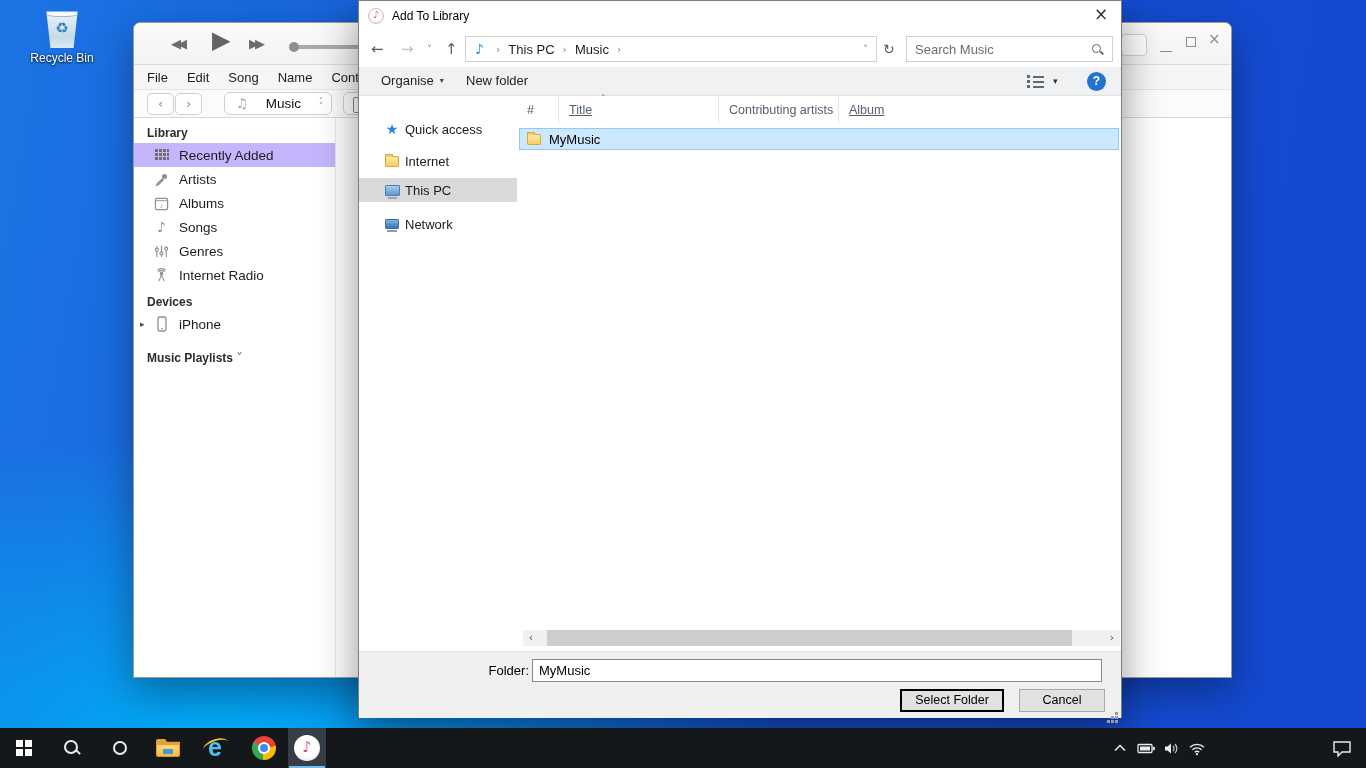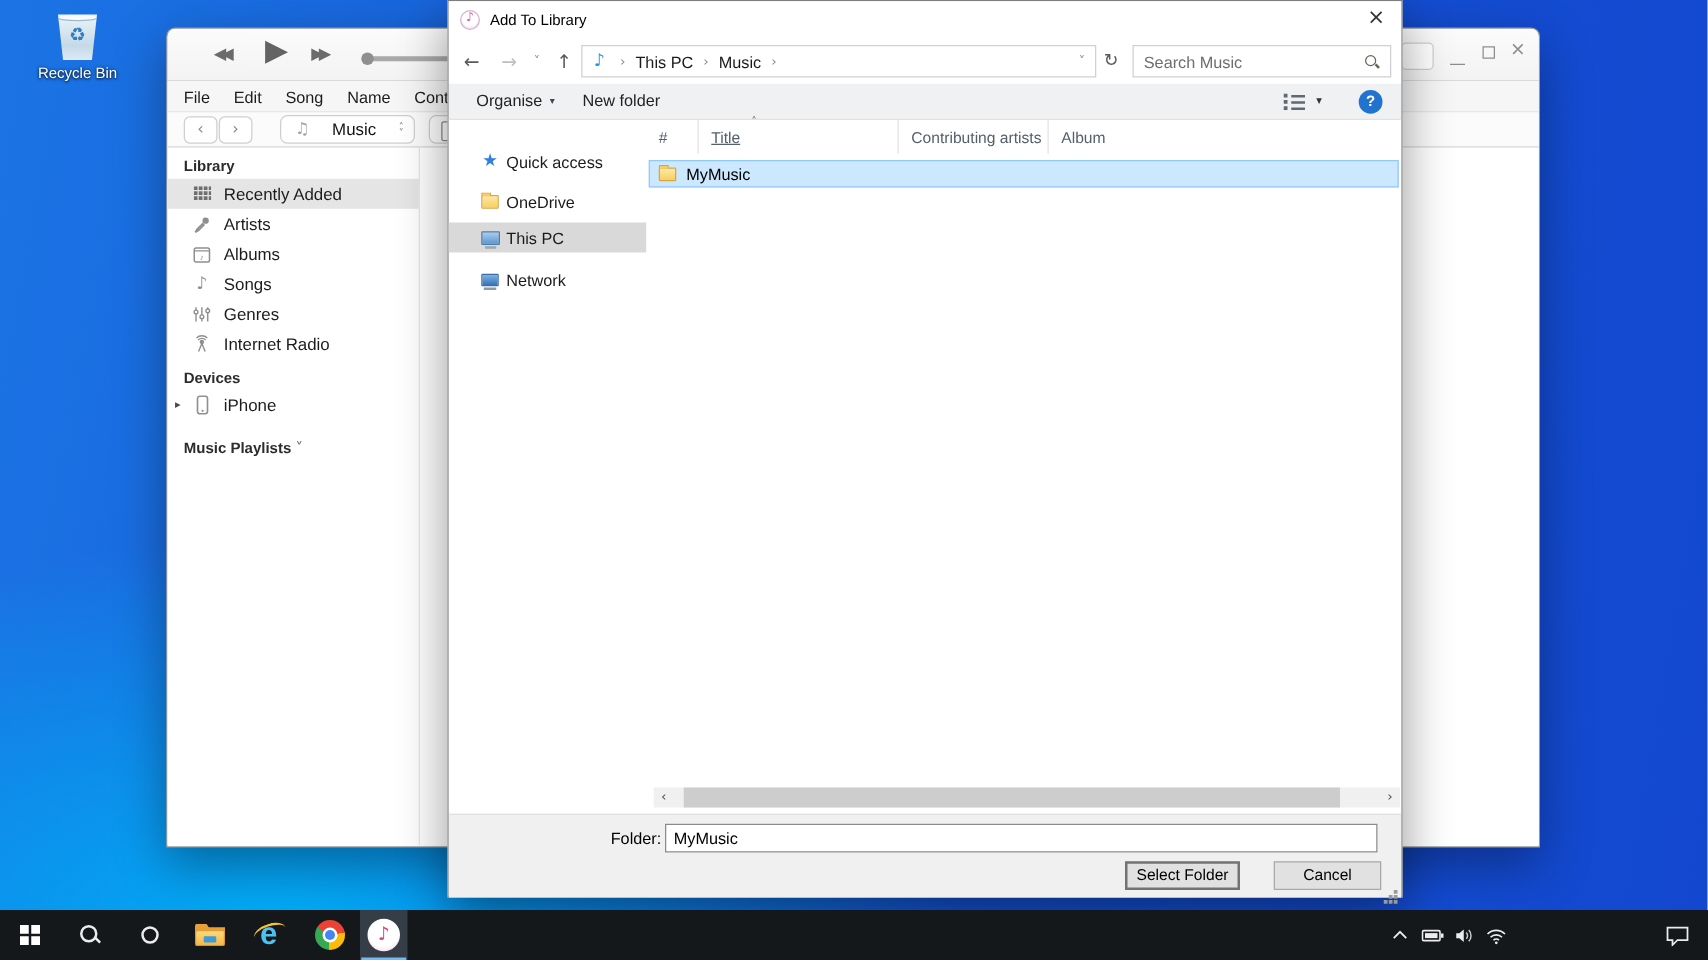--- a/index.html
+++ b/index.html
@@ -56,21 +56,21 @@
   .it-musicdd .val { flex:1; text-align:center; font-size:13.5px; color:#111; }
   .it-musicdd .updown { display:flex; flex-direction:column; line-height:5px; font-size:8px; color:#8a8a8a; }
   .it-phonebtn { position:absolute; left:209px; top:2px; width:28px; height:23px;
     background:#fff; border:1px solid #cfcfcf; border-radius:6px; }
   .it-phonebtn::before { content:""; position:absolute; left:9px; top:4px; width:9px; height:14px;
     border:1px solid #8a8a8a; border-radius:2px; }
   .it-body { display:flex; height:558px; }
   .it-sidebar { width:201px; background:#fff; }
   .it-sb-header { margin:8px 0 3px 13px; font-size:12px; font-weight:bold; color:#2c2c2c; }
   .it-row { height:24px; display:flex; align-items:center; padding-left:19px; font-size:13.5px; color:#1c1c1c; }
-  .it-row.sel { background:#e5e5e5; }
+  .it-row.sel { background:#c4b5fd; }
   .it-row .ic { width:17px; height:17px; margin-right:9px; display:flex; align-items:center; justify-content:center; }
   .it-row .ic .glyph { font-size:14px; color:#8f8f8f; }
   .it-devrow { position:relative; }
   .it-devrow .disc { position:absolute; left:6px; font-size:9px; color:#4a4a4a; }
   .it-playlists { margin:15px 0 0 13px; font-size:12px; font-weight:bold; color:#2c2c2c; }
   .it-playlists .glyph { font-weight:normal; color:#666; }
   .it-divider { width:1px; background:#e7e7e7; }
   .it-content { flex:1; background:#fff; }
 
   
@@ -132,37 +132,37 @@
     background:linear-gradient(#a6cdf0,#5f97cd); position:relative; }
   .pc-mon::after { content:""; position:absolute; left:2px; bottom:-4px; width:9px; height:2px; background:#9aa7b2; }
   .net-mon { width:14px; height:10px; border:1px solid #3a6ea5; border-radius:1px;
     background:linear-gradient(#7db2e0,#3973b5); position:relative; }
   .net-mon::after { content:""; position:absolute; left:1px; bottom:-4px; width:10px; height:2px; background:#8e9aa5; }
   .dlg-list { position:absolute; left:158px; right:0; top:0; bottom:0; }
   .list-header { height:27px; display:flex; font-size:12.5px; color:#54606c; position:relative; }
   .col { border-right:1px solid #e4e4e4; display:flex; align-items:center; padding-left:10px; }
   .col.c-name { width:160px; padding-left:19px; }
   .col.c-num { width:42px; } .col.c-title { width:160px;text-decoration:underline; } .col.c-artists { width:120px; }
-  .col.c-album { flex:1; border-right:none; }
+  .col.c-album { flex:1; border-right:none;text-decoration:underline; }
   .sort-caret { position:absolute; left:84px; top:-3px; font-size:9px; color:#777; }
   .file-row { margin:5px 2px 0; height:22px; background:#cce8ff; border:1px solid #91c9f7;
     display:flex; align-items:center; font-size:13px; color:#000; }
   .file-row .folder-sm { margin:0 8px 0 7px; }
   .hscroll { position:absolute; left:6px; right:1px; bottom:5px; height:16px; background:#f0f0f0;
     display:flex; align-items:center; }
   .hs-btn { width:16px; text-align:center; font-size:11px; color:#505050; line-height:16px; }
   .hs-track { flex:1; height:16px; position:relative; }
   .hs-thumb { position:absolute; left:8px; top:0; height:16px; width:93%; background:#cdcdcd; }
   .dlg-footer { height:67px; background:#f0f0f0; border-top:1px solid #dfdfdf; position:relative; }
   .folder-label { position:absolute; left:96px; top:11px; width:74px; text-align:right; font-size:13px; color:#000; }
   .folder-input { position:absolute; left:173px; top:7px; width:570px; height:23px;
     border:1px solid #8a8a8a; font-size:13px; padding-left:6px; font-family:inherit; color:#000; }
   .btn { position:absolute; top:37px; height:23px; background:#e1e1e1; font-size:12.5px;
     text-align:center; color:#000; font-family:inherit; }
-  .btn-select { left:541px; width:92px; border:2px solid #737373; line-height:19px; }
+  .btn-select { left:541px; width:104px; border:2px solid #000000; line-height:19px; }
   .btn-cancel { left:660px; width:86px; border:1px solid #a9a9a9; line-height:21px; }
   .grip { position:absolute; right:3px; bottom:3px; width:3px; height:3px; background:#9a9a9a;
     box-shadow:-4px 4px 0 #9a9a9a, 0 4px 0 #9a9a9a, -8px 8px 0 #9a9a9a, -4px 8px 0 #9a9a9a, 0 8px 0 #9a9a9a; }
 
   
   .taskbar { position:fixed; left:0; bottom:0; width:1366px; height:40px; background:#15181b;
     display:flex; align-items:center; z-index:5; }
   .tb-btn { width:48px; height:40px; display:flex; align-items:center; justify-content:center; position:relative; }
   .tb-btn.active { width:38px; background:#353d47; }
   .tb-btn.active::after { content:""; position:absolute; left:1px; right:1px; bottom:0; height:2px; background:#76b9ed; }
@@ -390,21 +390,21 @@
     <div class="dlg-main">
       <div class="dlg-nav">
         <div class="nav-item" style="top:21px">
           <span class="nic qa-star glyph">★</span>
           <span class="lbl">Quick access</span>
         </div>
         <div class="nav-item" style="top:53px">
           <span class="nic">
               <span class="folder-sm"></span>
             </span>
-          <span class="lbl">OneDrive</span>
+          <span class="lbl">Internet</span>
         </div>
         <div class="nav-item sel" style="top:82px">
           <span class="nic">
               <span class="pc-mon"></span>
             </span>
           <span class="lbl">This PC</span>
         </div>
         <div class="nav-item" style="top:116px">
           <span class="nic">
               <span class="net-mon"></span>

